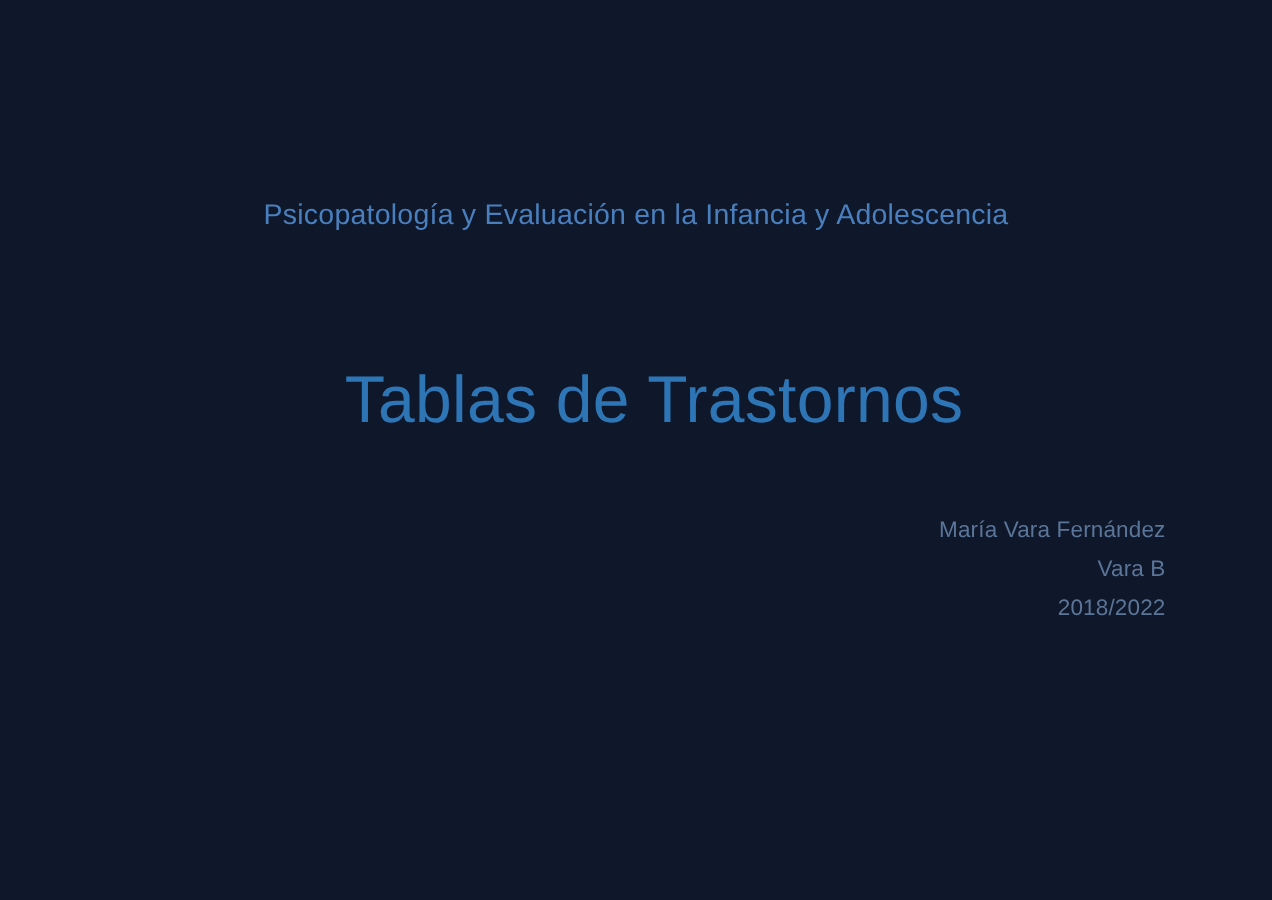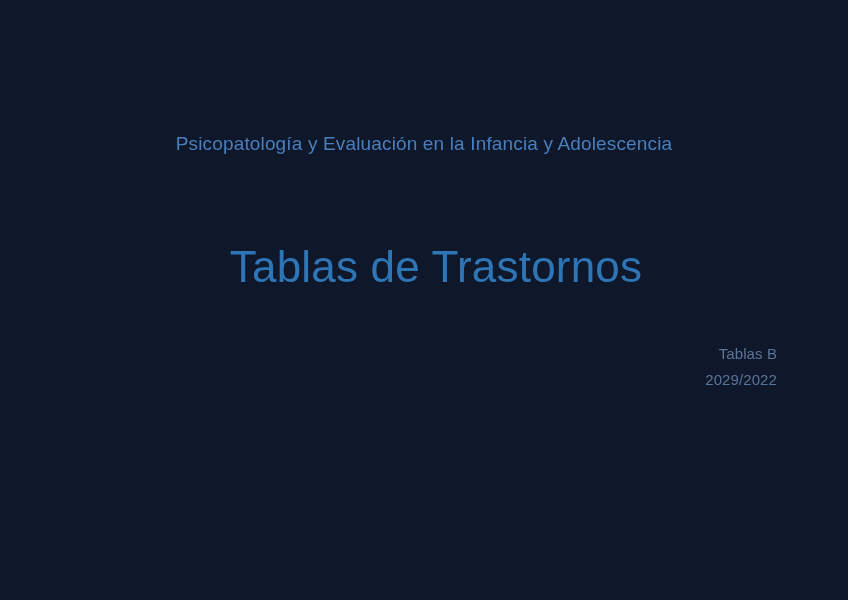--- a/index.html
+++ b/index.html
@@ -71,17 +71,18 @@
 </head>
 <body>
 
 <div class="page">
 
   <div class="doc-subtitle">Psicopatología y Evaluación en la Infancia y Adolescencia</div>
 
   <h1 class="doc-title">Tablas de Trastornos</h1>
 
   <div class="doc-meta">
-    <span class="meta-line">Tablas B</span>
-    <span class="meta-line">2029/2022</span>
+    <span class="meta-line">María Vara Fernández</span>
+    <span class="meta-line">Vara B</span>
+    <span class="meta-line">2018/2022</span>
   </div>
 
 </div>
 
 </body></html>

